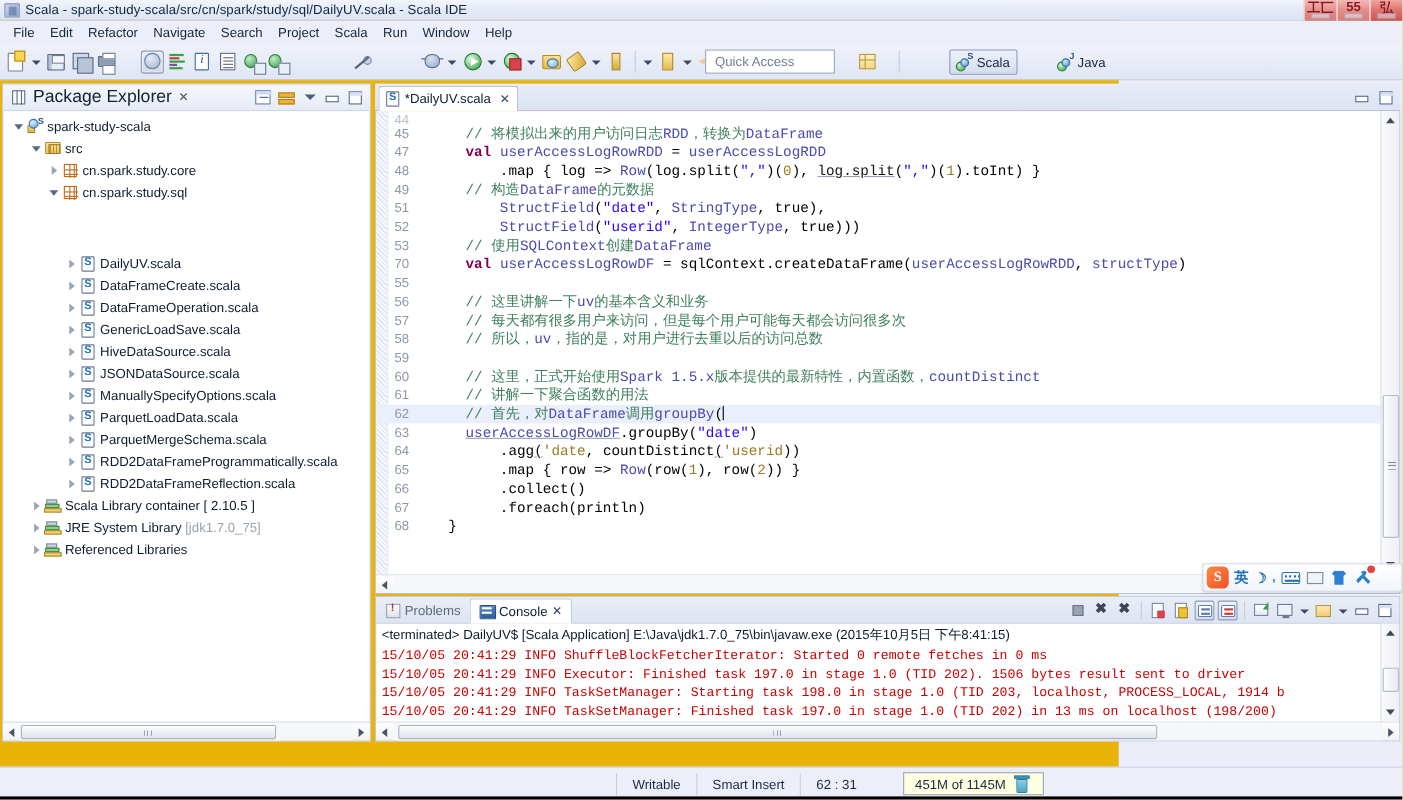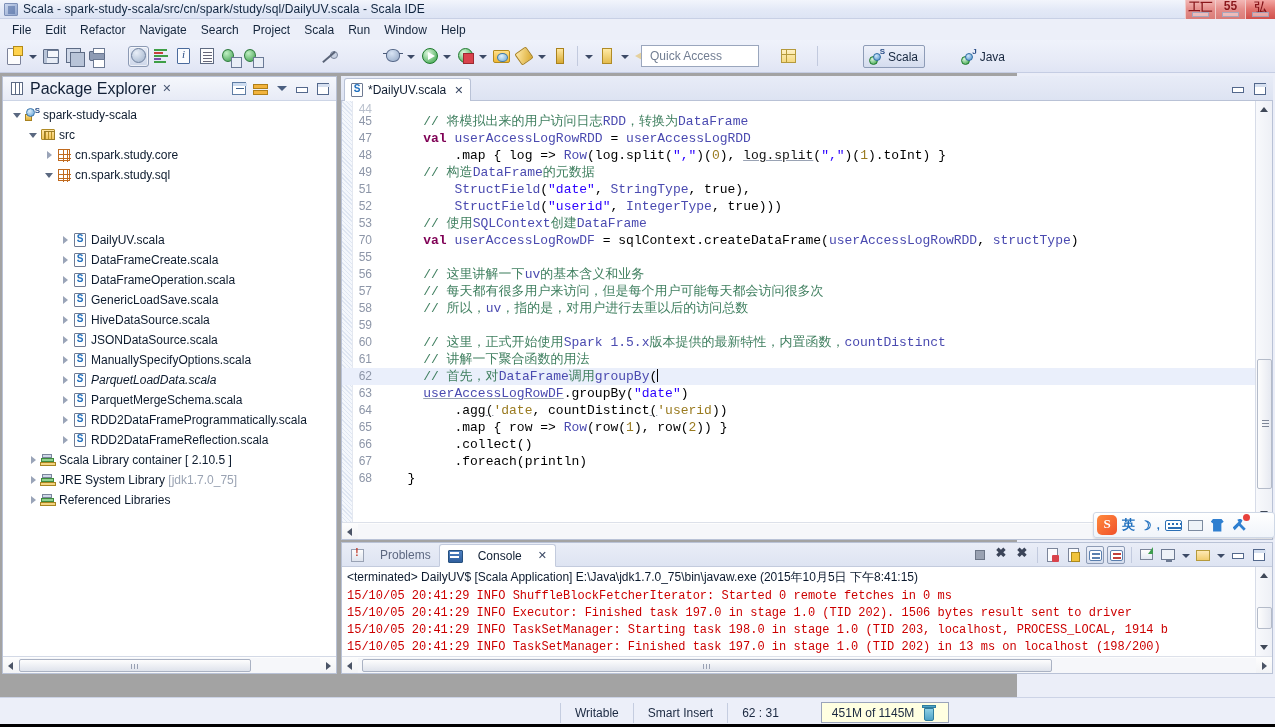--- a/index.html
+++ b/index.html
@@ -5,21 +5,21 @@
   * { box-sizing: border-box; }
   html, body {
     margin: 0; padding: 0;
     width: 1275px; height: 727px;
     overflow: hidden;
     font-family: "Liberation Sans", sans-serif;
     font-size: 12px;
     background: #ebeef8;
     -webkit-font-smoothing: antialiased;
   }
-  #app { position: relative; width: 1017px; height: 727px; background: #a3a3a3; padding-left: 48px; }
+  #app { position: relative; width: 1017px; height: 727px; background: #eab308; padding-left: 48px; }
 
   
   .titlebar {
     position: absolute; left: 0; top: 0; width: 1275px; height: 19px;
     background: linear-gradient(to bottom, #f2f5fc 0%, #e3e9f7 55%, #dde4f4 100%);
     border-bottom: 1px solid #c8d0e5;
     display: flex; align-items: center;
   }
   .titlebar .app-ico {
     width: 14px; height: 13px; margin: 0 5px 0 4px;
@@ -387,21 +387,21 @@
   .con-panel {
     position:absolute; left:341px; top:542px; width:932px; height:132px;
     background:#fff; border:1px solid #b9c2d6;
   }
   .con-tabrow {
     position:absolute; left:0; top:0; width:930px; height:24px;
     background: linear-gradient(to bottom,#e9edf7,#dee4f2);
     border-bottom:1px solid #c3cbdd;
     display:flex; align-items:center;
   }
-  .con-tab { height:24px; display:flex; align-items:center; gap:16px; padding:0 8px;
+  .con-tab { height:24px; display:flex; align-items:center; gap:4px; padding:0 8px;
     font-size:12px; color:#5d6880; }
   .con-tab.active { background:#fff; color:#0f1d31;
     border:1px solid #c3cbdd; border-bottom:1px solid #fff; border-radius:3px 3px 0 0;
     margin-top:2px; height:23px; }
   .con-tab .x { font-size:11px; color:#3c4a66; }
   .ico-prob { width:14px;height:14px;position:relative;flex:none; }
   .ico-prob:after{content:"";position:absolute;left:1px;top:1px;width:11px;height:11px;
     background:linear-gradient(to bottom,#fdfdfd,#dfe4ee);border:1px solid #99a2b4;}
   .ico-prob:before{content:"!";position:absolute;left:0;right:0;top:-1px;z-index:2;text-align:center;
     font-size:10px;font-weight:bold;color:#c03a2b;}
@@ -732,21 +732,21 @@
           </span>
           <span class="tlabel">JSONDataSource.scala</span>
         </div>
         <div class="trow" style="padding-left: 56px;">
           <span class="twist closed"></span>
           <span class="tico">
             <span class="ico-scala"></span>
           </span>
           <span class="tlabel">ManuallySpecifyOptions.scala</span>
         </div>
-        <div class="trow" style="padding-left: 56px; font-style: italic;">
+        <div class="trow" style="padding-left: 56px;">
           <span class="twist closed"></span>
           <span class="tico">
             <span class="ico-scala"></span>
           </span>
           <span class="tlabel">ParquetLoadData.scala</span>
         </div>
         <div class="trow" style="padding-left: 56px;">
           <span class="twist closed"></span>
           <span class="tico">
             <span class="ico-scala"></span>

